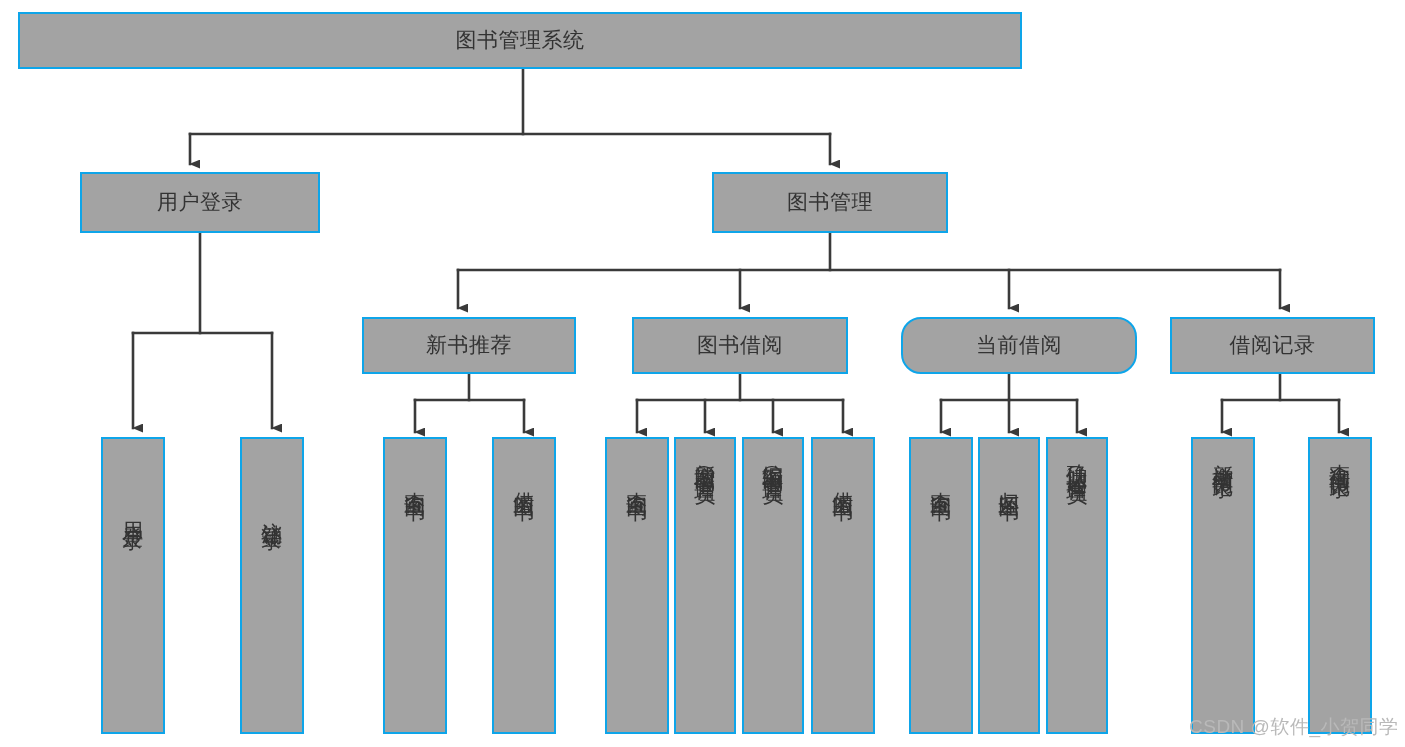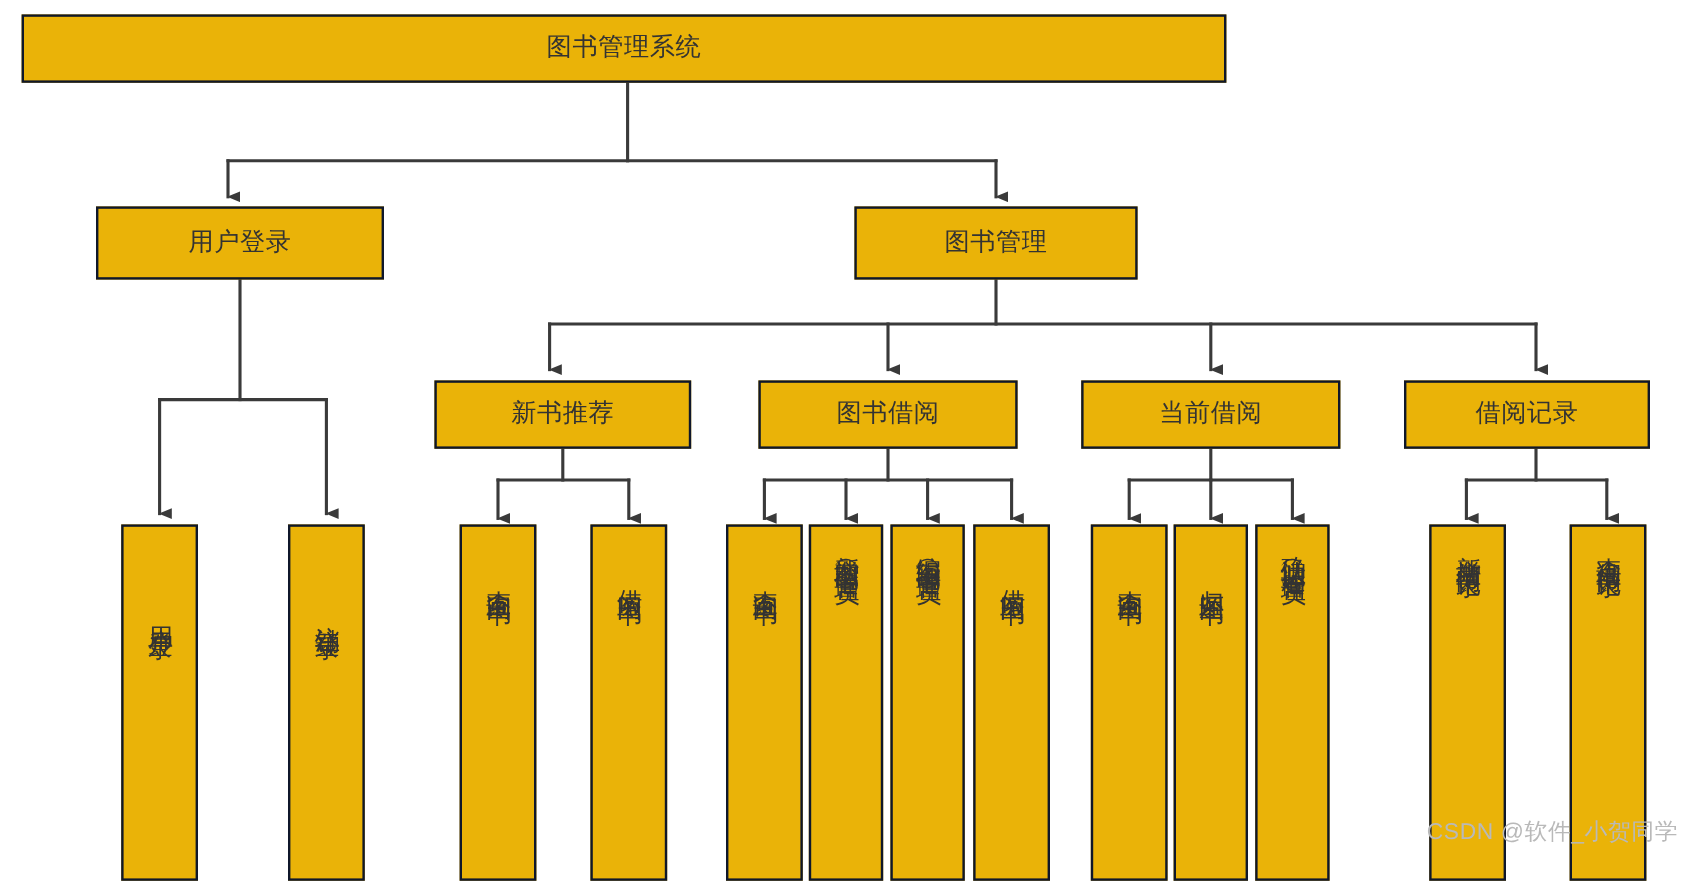--- a/index.html
+++ b/index.html
@@ -21,22 +21,22 @@
     position: absolute;
     left: 0;
     top: 0;
     width: 1405px;
     height: 747px;
     pointer-events: none;
   }
   .node {
     position: absolute;
     box-sizing: border-box;
-    background: #eab308;
-    border: 2px solid #0f172a;
+    background: #a3a3a3;
+    border: 2px solid #0ea5e9;
     display: flex;
     align-items: center;
     justify-content: center;
     color: #333333;
   }
   .node .label {
     display: block;
     text-align: center;
     line-height: 1.18;
     color: #333333;
@@ -61,21 +61,21 @@
   }
   .node.vertical.mid .label {
     margin-top: 58px;
   }
   .node.vertical.mid2 .label {
     margin-top: 28px;
   }
   #watermark {
     position: absolute;
     left: 1189px;
-    top: 680px;
+    top: 714px;
     font-size: 19px;
     color: #b9b9b9;
     white-space: nowrap;
     letter-spacing: 0.5px;
   }
 </style>
 </head>
 <body>
 
 <div id="diagram-root">
@@ -143,21 +143,21 @@
   <div class="node horizontal" style="left:712px; top:172px; width:236px; height:61px;">
     <span class="label">图书管理</span>
   </div>
 
   <div class="node horizontal" style="left:362px; top:317px; width:214px; height:57px;">
     <span class="label">新书推荐</span>
   </div>
   <div class="node horizontal" style="left:632px; top:317px; width:216px; height:57px;justify-content:center;">
     <span class="label">图书借阅</span>
   </div>
-  <div class="node horizontal" style="left:901px; top:317px; width:216px; height:57px;">
+  <div class="node horizontal" style="left:901px; top:317px; width:236px; height:57px;border-radius:20px;">
     <span class="label">当前借阅</span>
   </div>
   <div class="node horizontal" style="left:1170px; top:317px; width:205px; height:57px;">
     <span class="label">借阅记录</span>
   </div>
 
   <div class="node vertical mid" style="left:101px; top:437px; width:64px; height:297px;">
     <span class="label">用户登录</span>
   </div>
   <div class="node vertical mid" style="left:240px; top:437px; width:64px; height:297px;">

